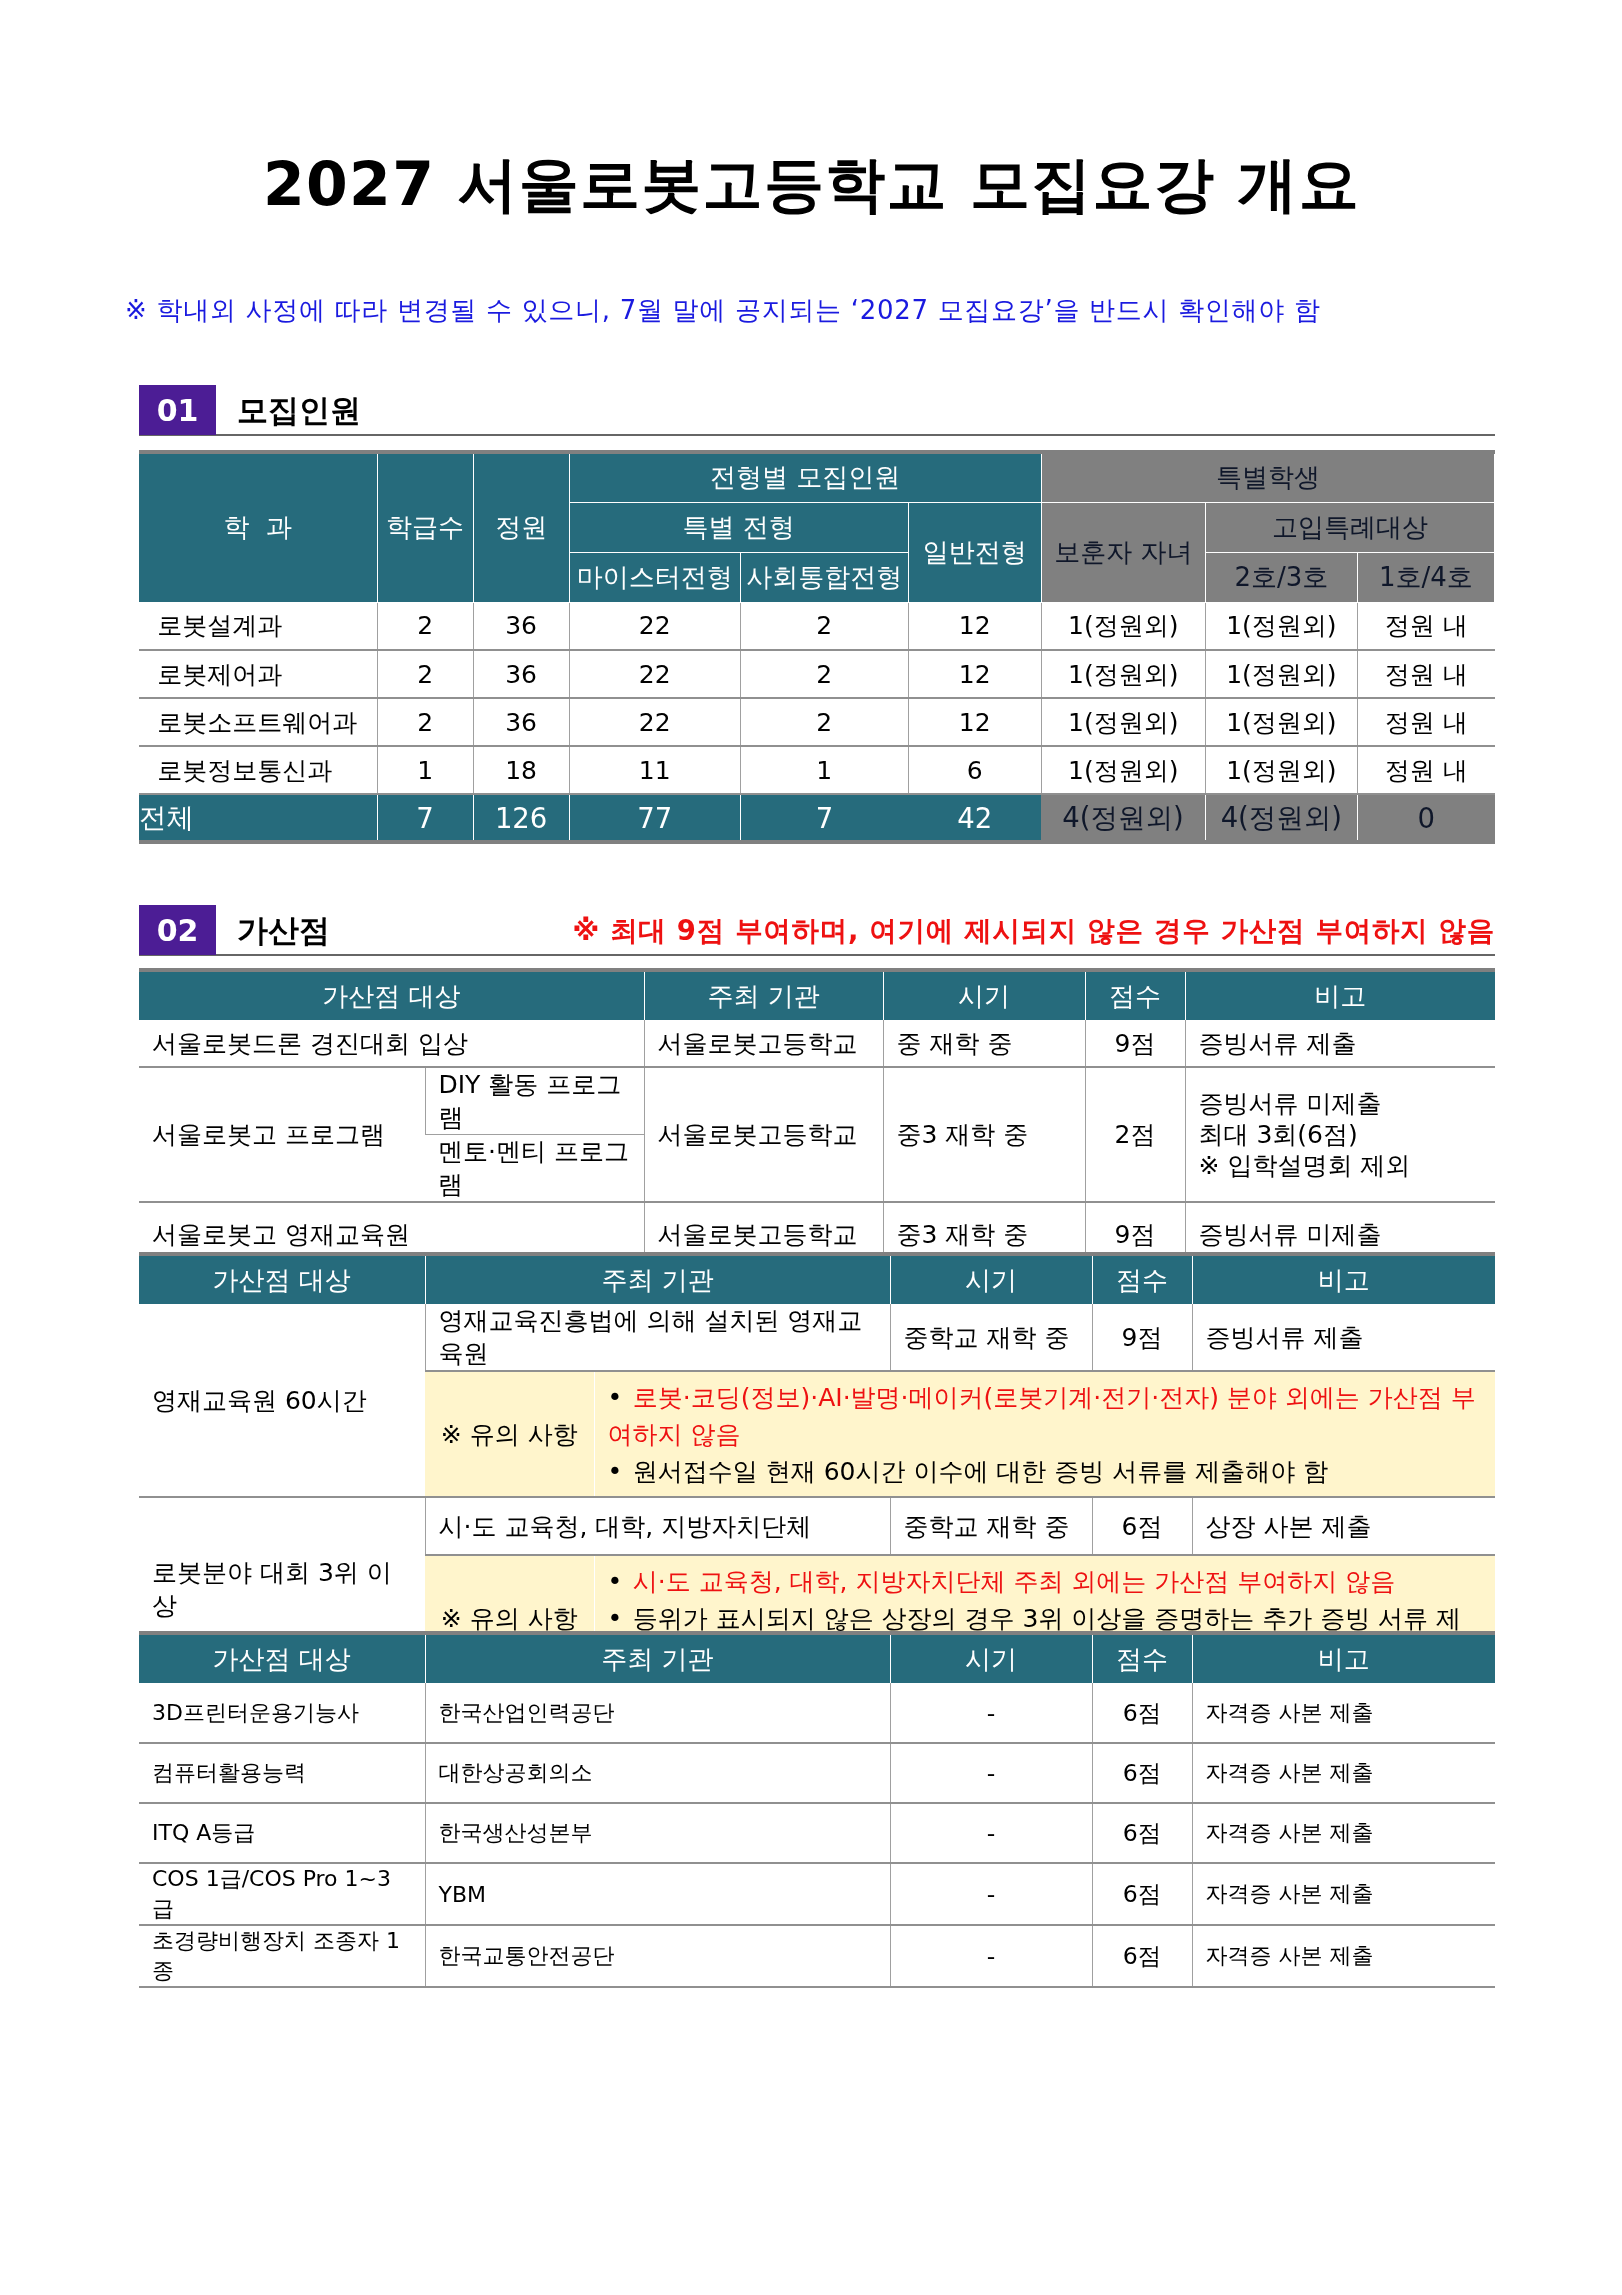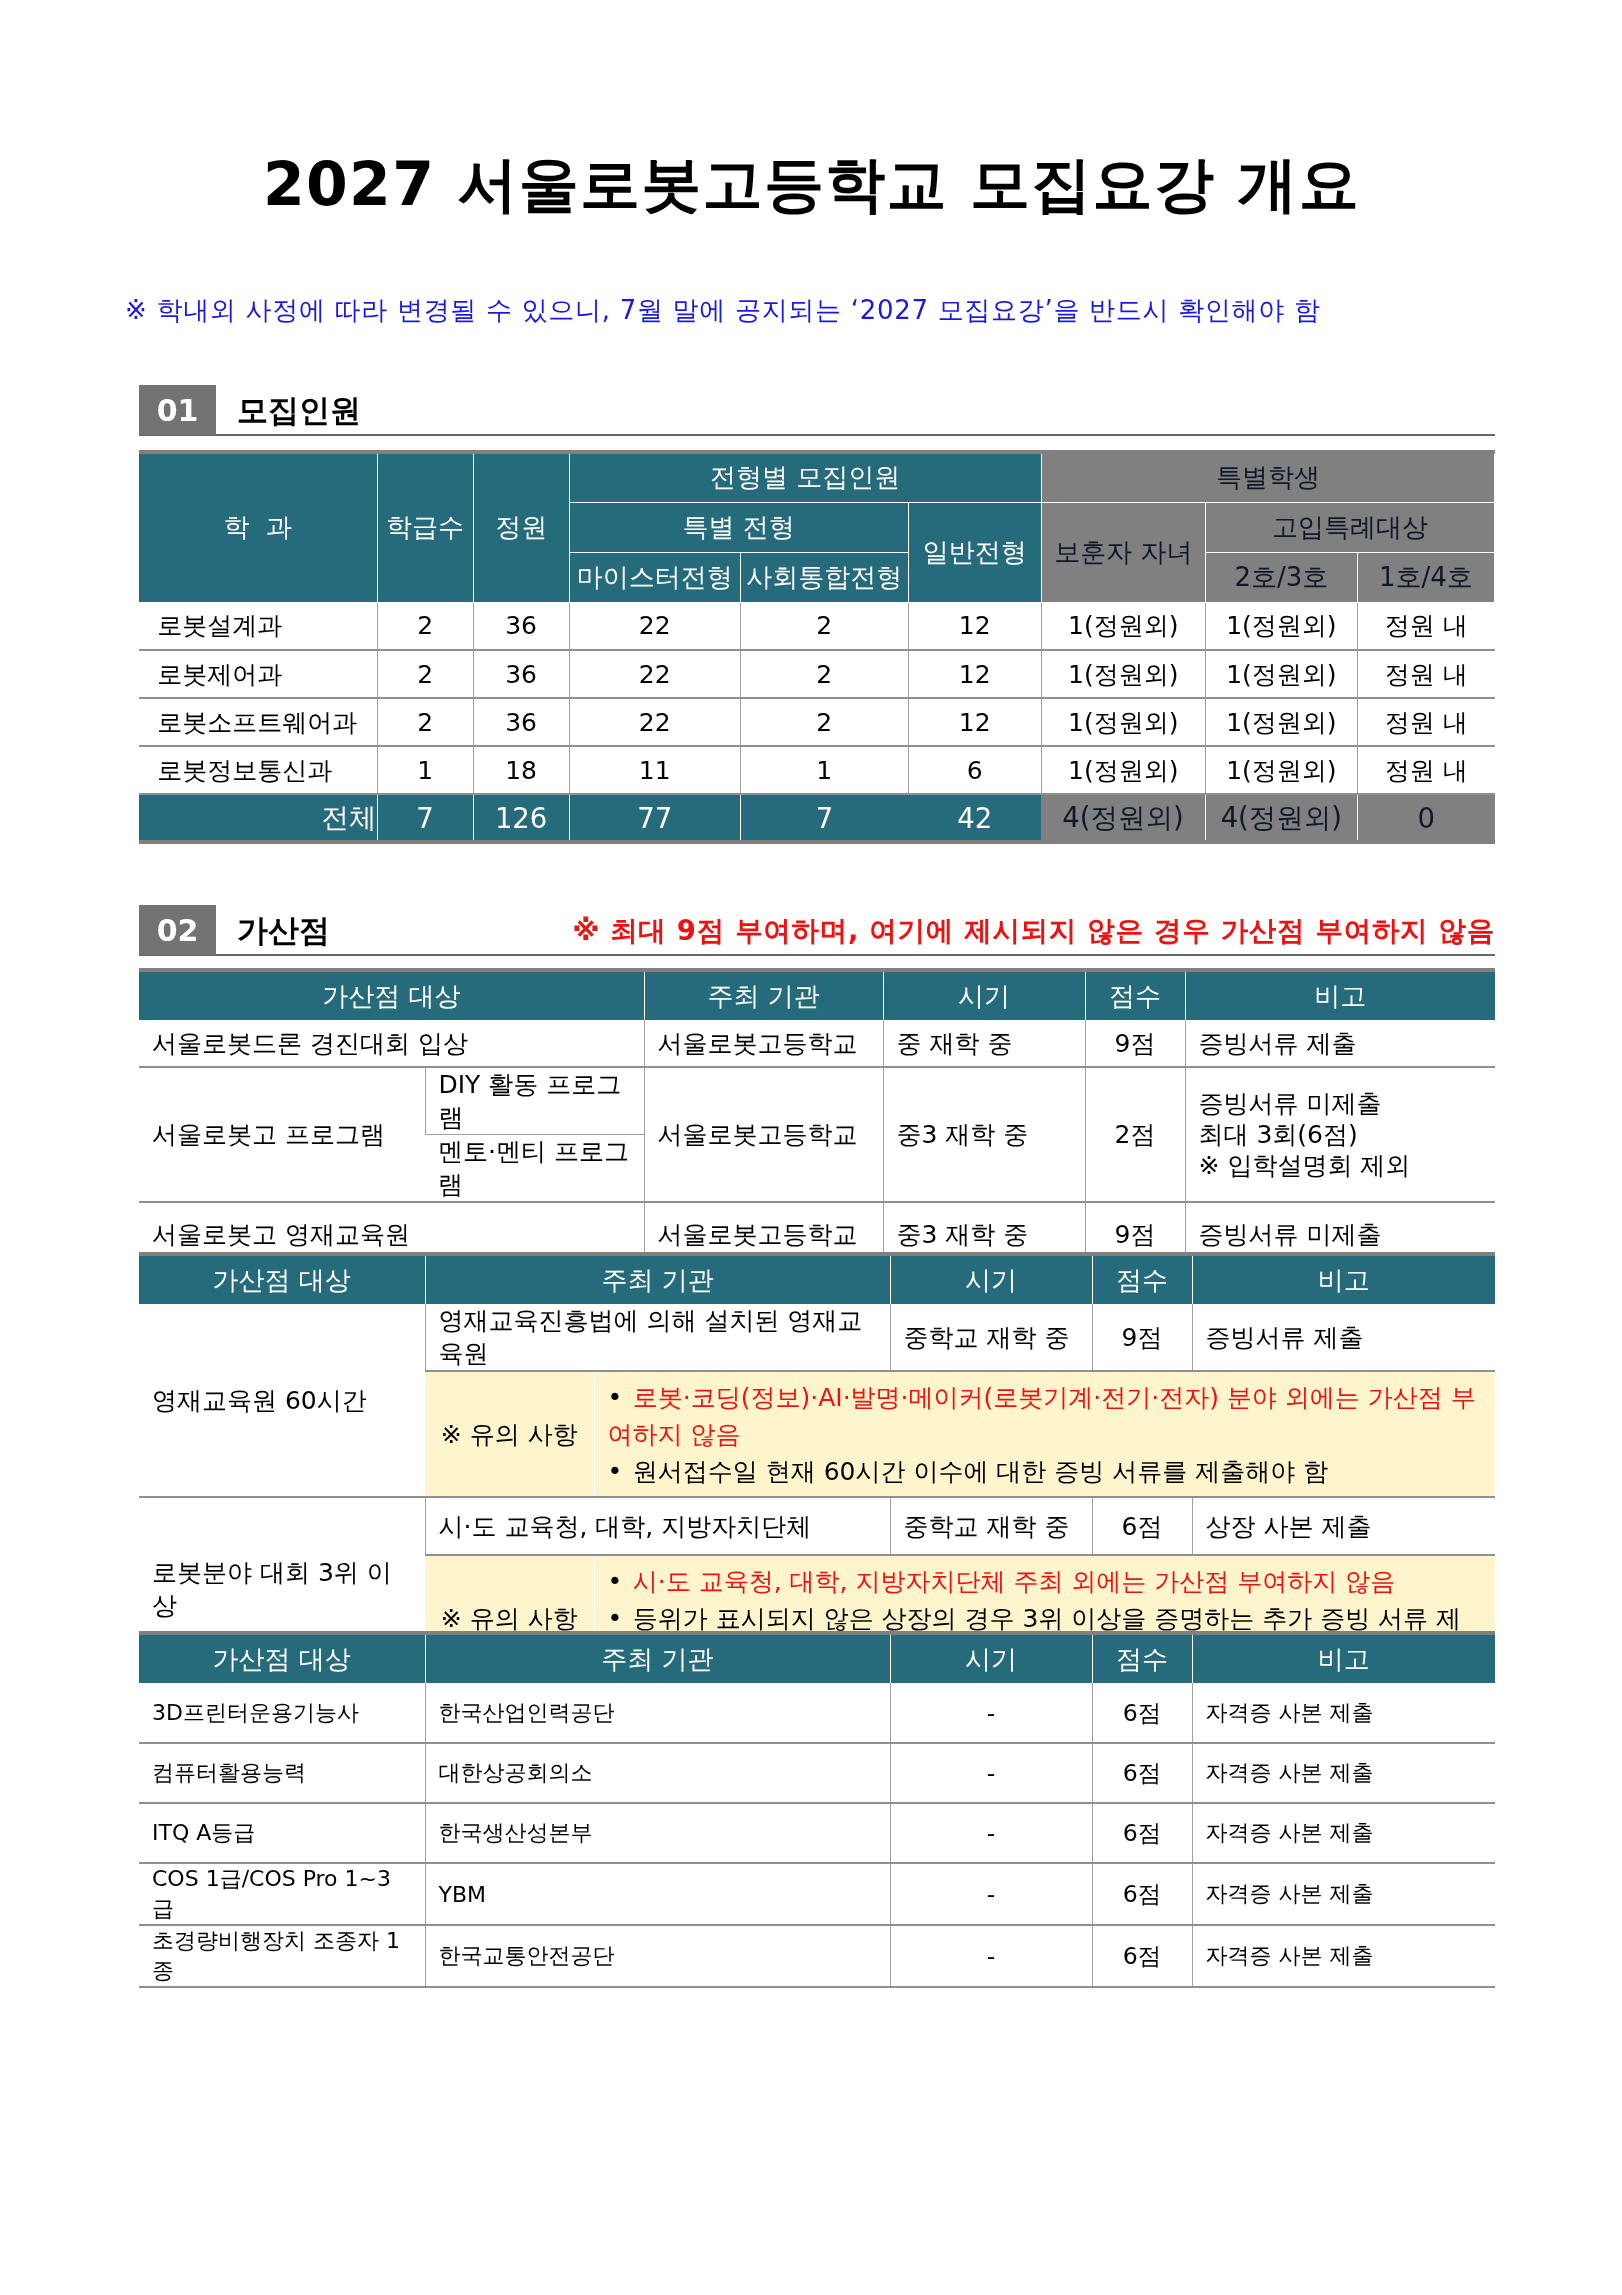--- a/index.html
+++ b/index.html
@@ -3,38 +3,38 @@
 <meta charset="utf-8">
 <style>
   * { box-sizing: border-box; margin: 0; padding: 0; }
   html, body { width: 1623px; height: 2295px; background: #ffffff; }
   body { position: relative; font-family: "DejaVu Sans", "Liberation Sans", sans-serif; color: #000; overflow: hidden; }
 
   .title { position: absolute; left: 0; width: 1623px; top: 145px; text-align: center; font-size: 60px; font-weight: bold; letter-spacing: 1.3px; }
   .notice { position: absolute; left: 125px; top: 293px; font-size: 26px; color: #1a1adf; letter-spacing: 0.7px; }
 
   .section-head { position: absolute; left: 139px; width: 1356px; height: 51px; border-bottom: 2px solid #666; }
-  .section-num { position: absolute; left: 0; top: 0; width: 77px; height: 50px; background: #737373; color: #fff; font-size: 30px; font-weight: bold; display: flex; align-items: center; justify-content: center; }
+  .section-num { position: absolute; left: 0; top: 0; width: 77px; height: 50px; background: #4c1d95; color: #fff; font-size: 30px; font-weight: bold; display: flex; align-items: center; justify-content: center; }
   .section-title { position: absolute; left: 98px; top: 5.2px; font-size: 31px; font-weight: bold; }
   .section-note { position: absolute; right: 0; top: 7.9px; font-size: 27.5px; font-weight: bold; color: #ee1111; letter-spacing: 0.7px; }
 
   table { position: absolute; left: 139px; width: 1356px; border-collapse: collapse; table-layout: fixed; }
   td, th { font-weight: normal; font-size: 25px; vertical-align: middle; }
   .teal { background: #266b7c; color: #fff; }
   .gray { background: #808080; color: #0f172a; }
   .hdr th { text-align: center; }
 
   
   #t1 { top: 450px; border-top: 4.6px solid #808080; border-bottom: 4.6px solid #808080; }
   #t1 th { border: 1.3px solid #ffffff; border-top: none; height: 50px; font-size: 26px; }
   #t1 th:first-child { border-left: none; }
   #t1 td { height: 48px; border-left: 1.3px solid #a0a0a0; border-bottom: 2px solid #909090; text-align: center; }
   #t1 td.dept { text-align: left; padding-left: 18.3px; border-left: none; }
   #t1 tr.total td { height: 48px; border-bottom: none; border-left: 1.3px solid #ffffff; font-size: 27.5px; }
-  #t1 tr.total td.dept { text-align: right; padding-left: 16px; border-left: none; }
+  #t1 tr.total td.dept { text-align: left; padding-left: 0; border-left: none; }
 
   
   .bonus { border-top: 4.6px solid #808080; }
   .bonus th { height: 50px; font-size: 26px; border-left: 1.3px solid #ffffff; }
   .bonus th:first-child { border-left: none; }
   .bonus td { border-left: 1.3px solid #a0a0a0; border-bottom: 2px solid #909090; padding: 0 13px; }
   .bonus td:first-child { border-left: none; }
   .bonus td.c { text-align: center; padding: 0; }
   .note-row td.note-label { background: #fff5cc; text-align: center; padding: 0; }
   .note-row td.note-body { background: #fff5cc; border-left: 1.3px solid #ffffff; padding: 6.5px 13px; line-height: 37px; }

